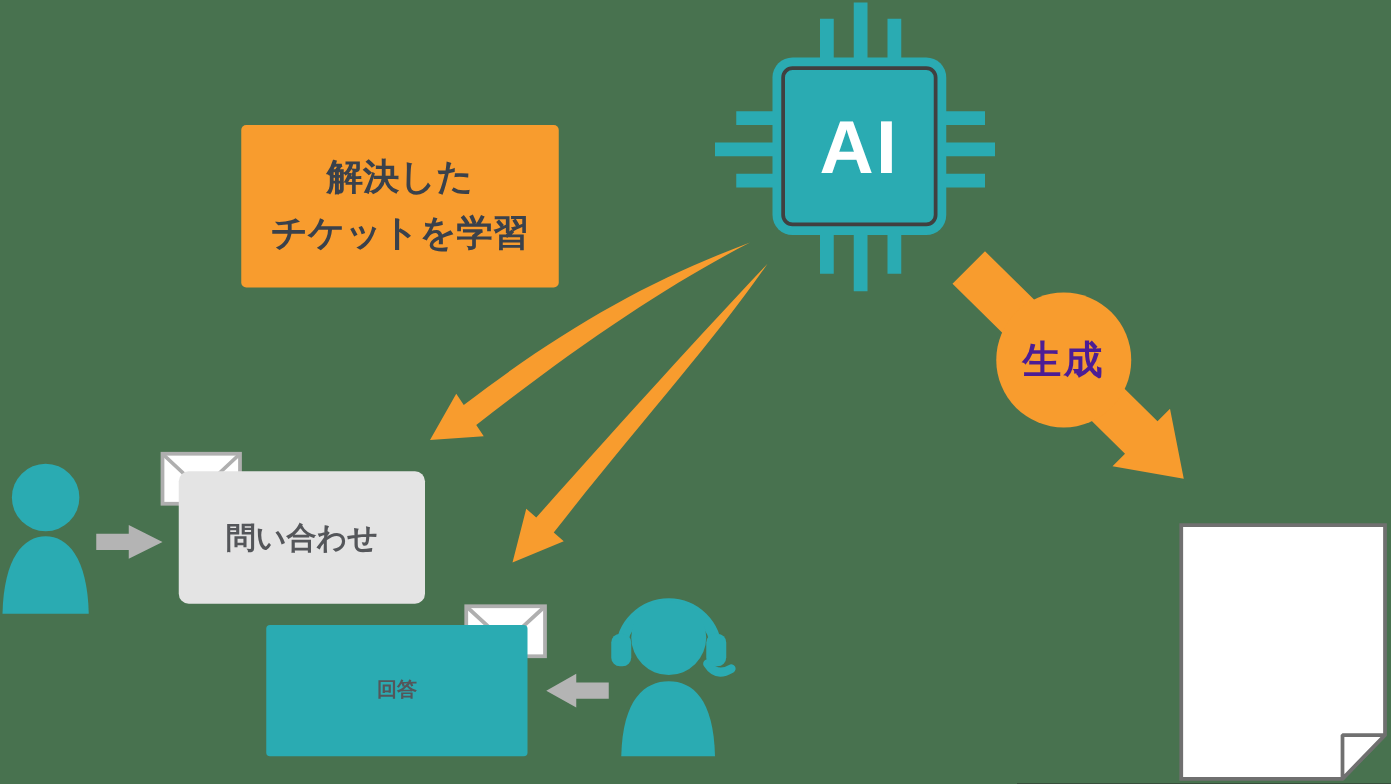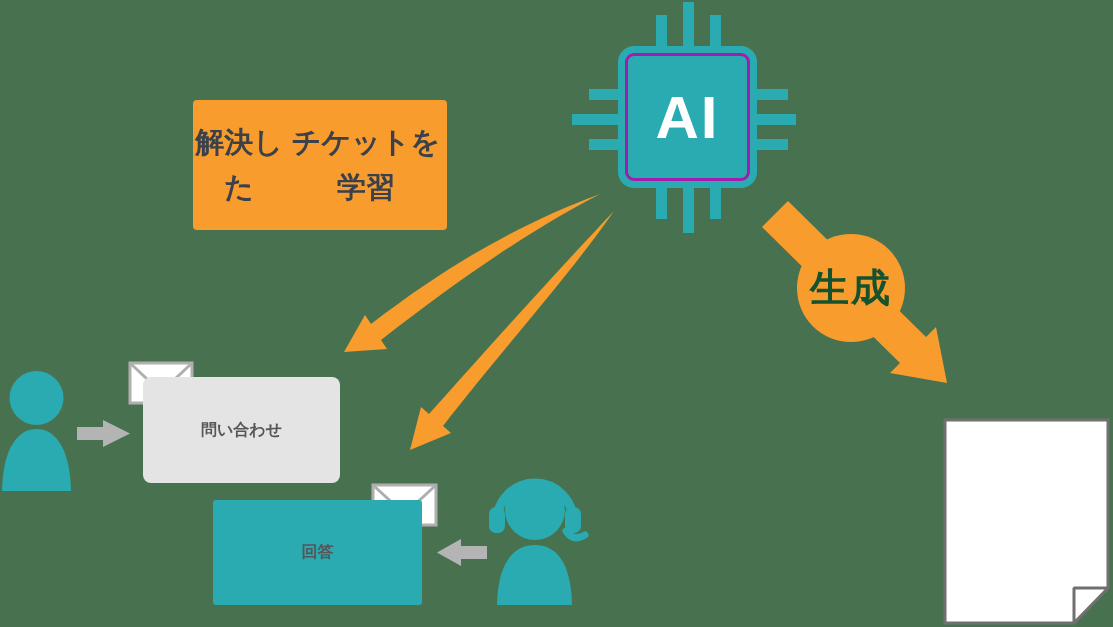--- a/index.html
+++ b/index.html
@@ -7,35 +7,35 @@
     --light-gray:#E4E4E4; --arrow-gray:#B4B4B4; --envelope-gray:#AFAFAF;
     --doc-border:#707070; --note-text:#3A414B; --box-text:#54565A; --faq-teal:#29B4AC;
   }
   html,body{margin:0;padding:0;background:#222;}
   *{box-sizing:border-box;font-family:"Liberation Sans","DejaVu Sans",sans-serif;}
   .stage{position:relative;width:1113px;height:627px;background:var(--background);overflow:hidden;}
   .layer{position:absolute;left:0;top:0;width:1113px;height:627px;}
   .abs{position:absolute;display:flex;align-items:center;justify-content:center;}
 
   .chip{left:618px;top:46px;width:139px;height:142px;background:var(--teal);border-radius:16px;}
-  .chip-inner{position:absolute;inset:7px;border:3px solid #a21caf;border-radius:9px;
+  .chip-inner{position:absolute;inset:7px;border:3px solid #404040;border-radius:9px;
               display:flex;align-items:center;justify-content:center;}
   .chip-label{color:#fff;font-size:60px;font-weight:bold;letter-spacing:2px;}
 
   .learning{left:193px;top:100px;width:254px;height:130px;background:var(--orange);border-radius:4px;
-            flex-direction:row;color:var(--note-text);font-size:29px;font-weight:bold;line-height:1.55;text-align:center;}
+            flex-direction:column;color:var(--note-text);font-size:29px;font-weight:bold;line-height:1.55;text-align:center;}
 
   .inquiry{left:143px;top:377px;width:197px;height:106px;background:var(--light-gray);border-radius:8px;
-           color:var(--box-text);font-size:16px;font-weight:bold;}
+           color:var(--box-text);font-size:24px;font-weight:bold;}
 
   .answer{left:213px;top:500px;width:209px;height:105px;background:var(--teal);border-radius:3px;
           color:var(--box-text);font-size:16px;font-weight:bold;}
 
   .gen-circle{left:797px;top:234px;width:108px;height:108px;border-radius:50%;background:var(--orange);
-              color:#14532d;font-size:39px;font-weight:bold;letter-spacing:2px;}
+              color:#4c1d95;font-size:31px;font-weight:bold;letter-spacing:2px;}
 
   .faq-label{left:946px;top:497px;width:162px;height:52px;color:var(--faq-teal);
              font-size:44px;font-weight:bold;letter-spacing:1px;}
 </style>
 </head>
 <body>
 
 <div class="stage">
 
   <svg class="layer" viewBox="0 0 1113 627">

